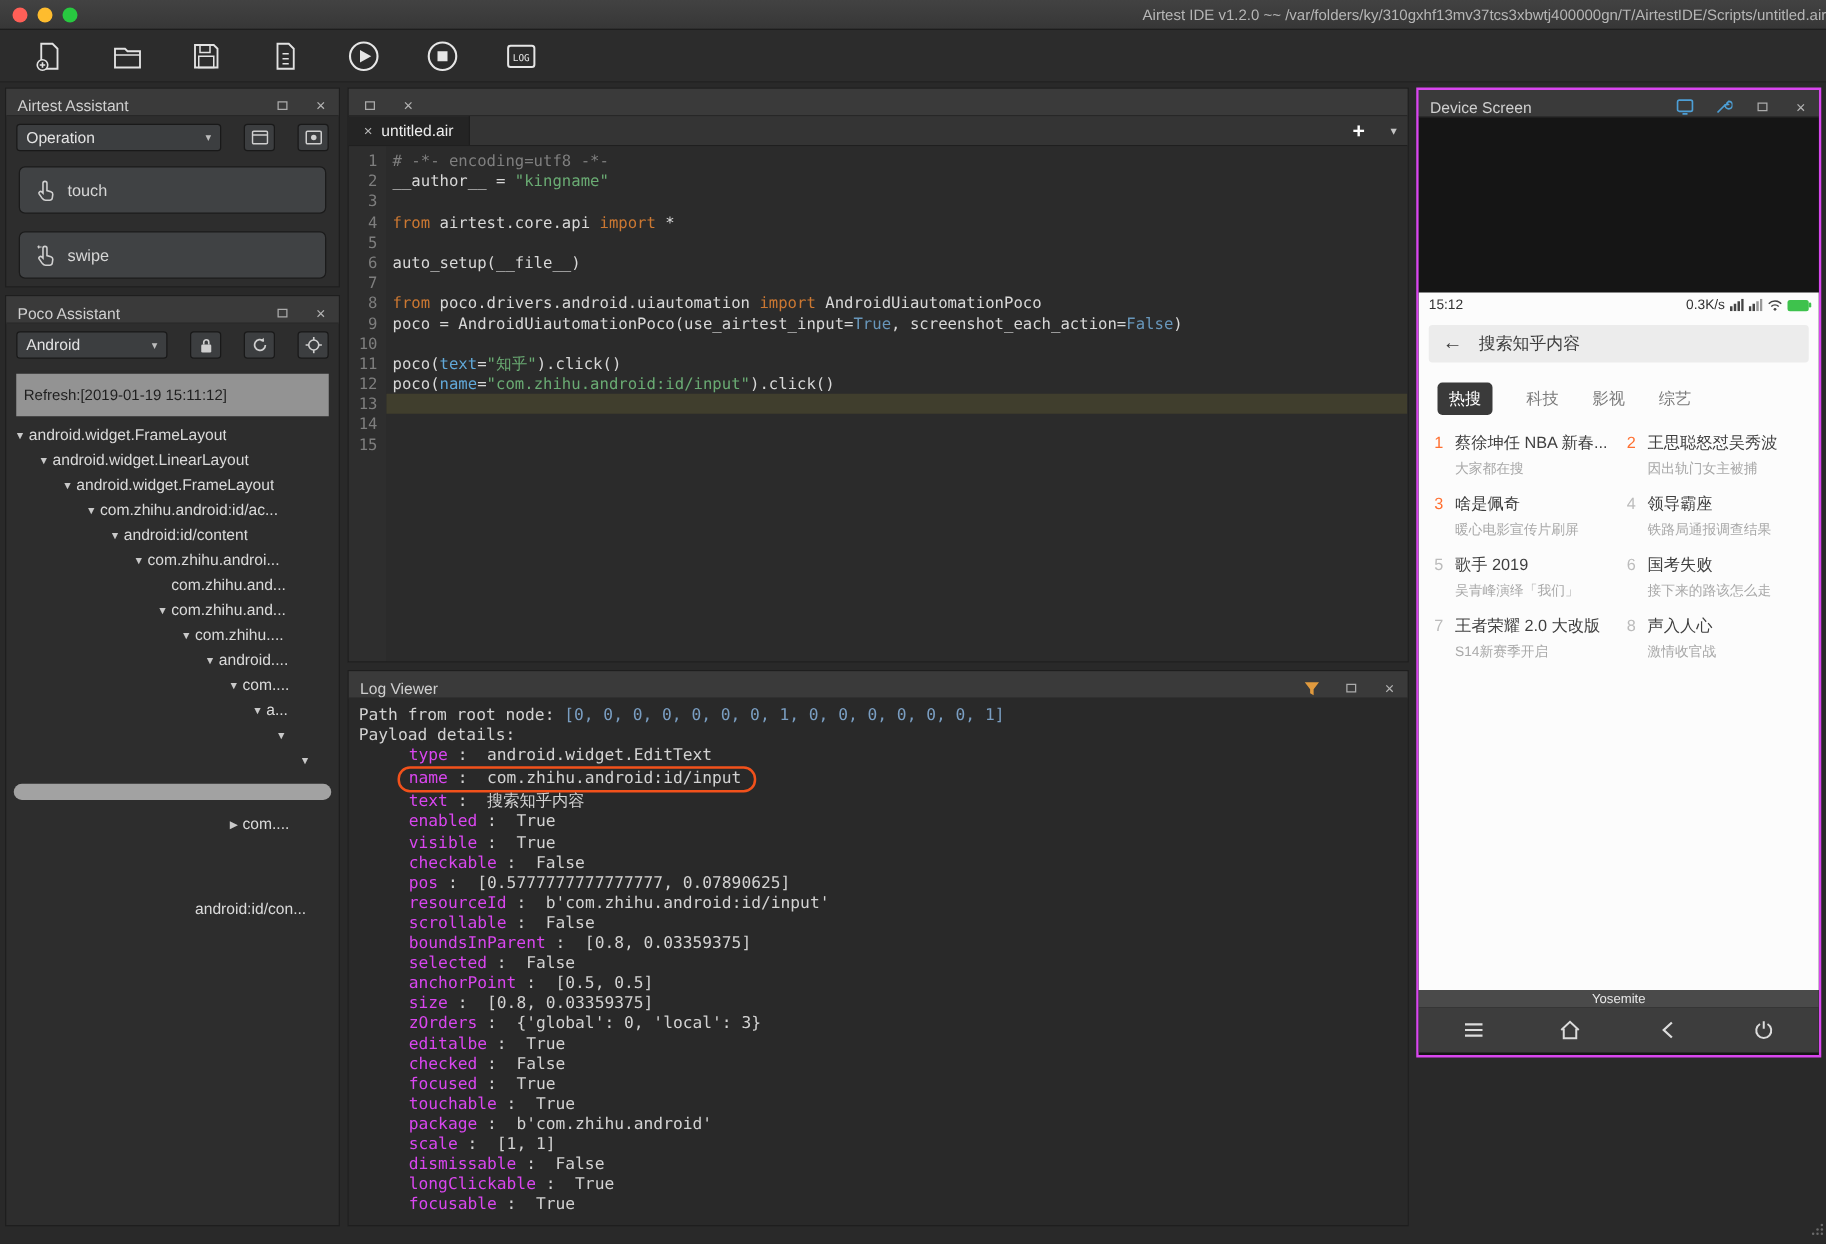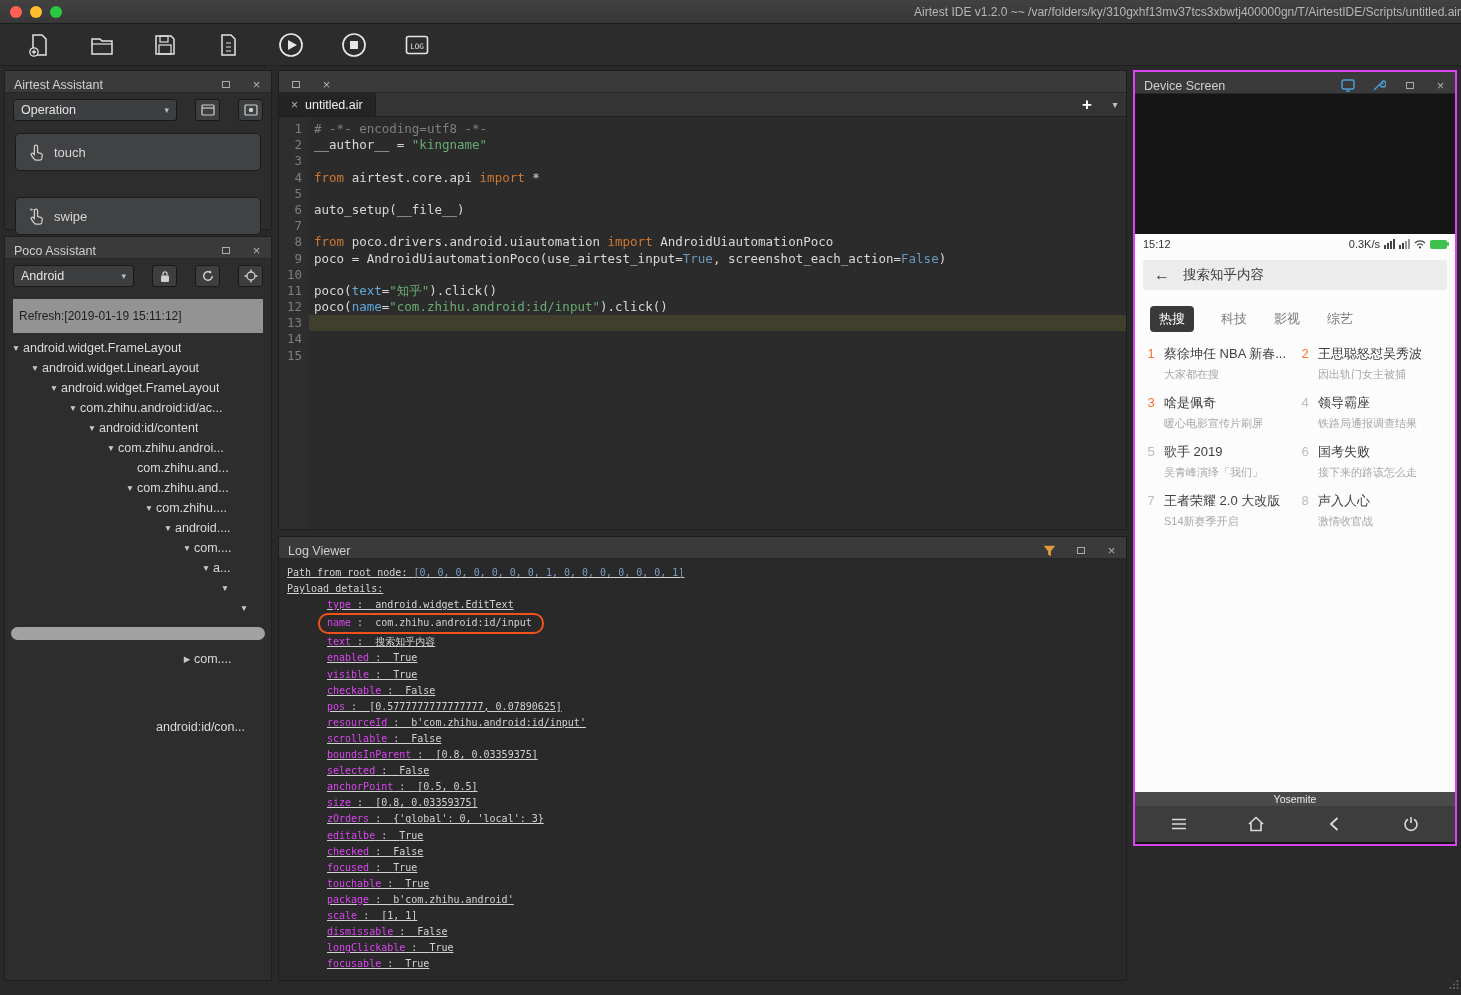--- a/index.html
+++ b/index.html
@@ -33,21 +33,21 @@
   .left-col { width:268px; display:flex; flex-direction:column; gap:6px; flex:none; }
   .airtest-panel { height:160px; flex:none; }
   .assistant-row { display:flex; gap:18px; padding:6px 8px 4px; align-items:center;text-align:right; }
   .select { flex:1; height:22px; background:#3c3e40; border:1px solid #191919; border-radius:3px;
     color:#e3e3e3; font-size:12.5px; display:flex; align-items:center; padding:0 7px; }
   .select .caret { margin-left:auto; color:#bdbdbd; font-size:9px; }
   .sq-btn { width:25px; height:22px; background:#3c3e40; border:1px solid #191919; border-radius:3px;
     flex:none; display:flex; align-items:center; justify-content:center; }
   .big-btn { margin:8px 10px 0; height:38px; background:#404244; border:1px solid #1b1b1b; border-radius:5px;
     display:flex; align-items:center; gap:10px; padding:0 13px; color:#d6d6d6; font-size:13px; flex:none; }
-  .big-btn + .big-btn { margin-top:26px; }
+  .big-btn + .big-btn { margin-top:14px; }
 
   .poco-panel { flex:1; }
   .refresh-bar { margin:8px 8px 2px; height:34px; background:#939393; color:#1f1f1f; font-size:12px;
     display:flex; align-items:center; padding:0 6px; flex:none; }
   .tree { padding-top:3px; overflow:hidden; }
   .tree-row { height:20px; display:flex; align-items:center; white-space:nowrap; color:#dadada; font-size:12.5px; }
   .tree-arrow { width:14px; flex:none; font-size:8.5px; color:#c9c9c9; text-align:center; }
   .tree-label { overflow:hidden; }
   .h-scrollbar { height:13px; margin:9px 6px 6px; background:#a2a2a2; border-radius:7px; flex:none; }
 
@@ -69,21 +69,21 @@
     padding:4px 7px 0 0; }
   .line-num { height:16.2px; }
   .code { flex:1; padding-top:4px; white-space:pre; overflow:hidden; }
   .code-line { height:16.2px; padding-left:5px; }
   .code-line.current { background:#403e2d; }
   .tk-com{color:#7f7f7f} .tk-kw{color:#cc7832} .tk-str{color:#6aab73}
   .tk-num{color:#6897bb} .tk-def{color:#d8d8d8} .tk-arg{color:#61a8d8}
 
   .log-panel { flex:1; }
   .log-content { flex:1; background:#292929; overflow:hidden; padding:6px 0 0 8px;
-    font-family:"DejaVu Sans Mono", monospace; font-size:10px; line-height:16.1px; color:#d2d2d2;text-decoration:underline; }
+    font-family:"DejaVu Sans Mono", monospace; font-size:13px; line-height:16.1px; color:#d2d2d2; }
   .log-row { white-space:pre; }
   .log-row.entry { padding-left:40px; }
   .log-key { color:#d946ef; }
   .log-val { color:#d2d2d2; }
   .path-val { color:#7a9ec2; }
   .hl-box { display:inline-block; border:2px solid #f2511b; border-radius:10px;
     padding:0 10px 1px 7px; margin-left:-9px; }
 
   
   .right-col { width:324px; flex:none; display:flex; flex-direction:column; }

